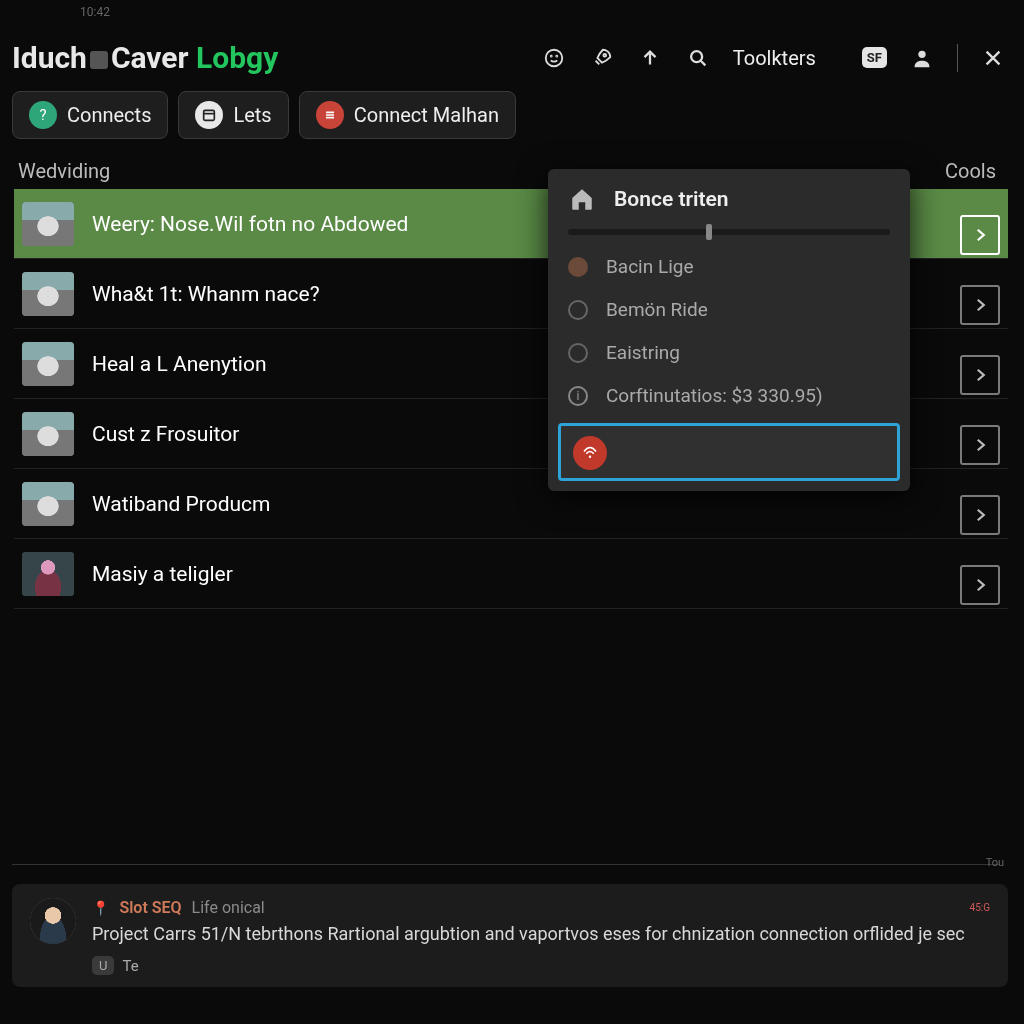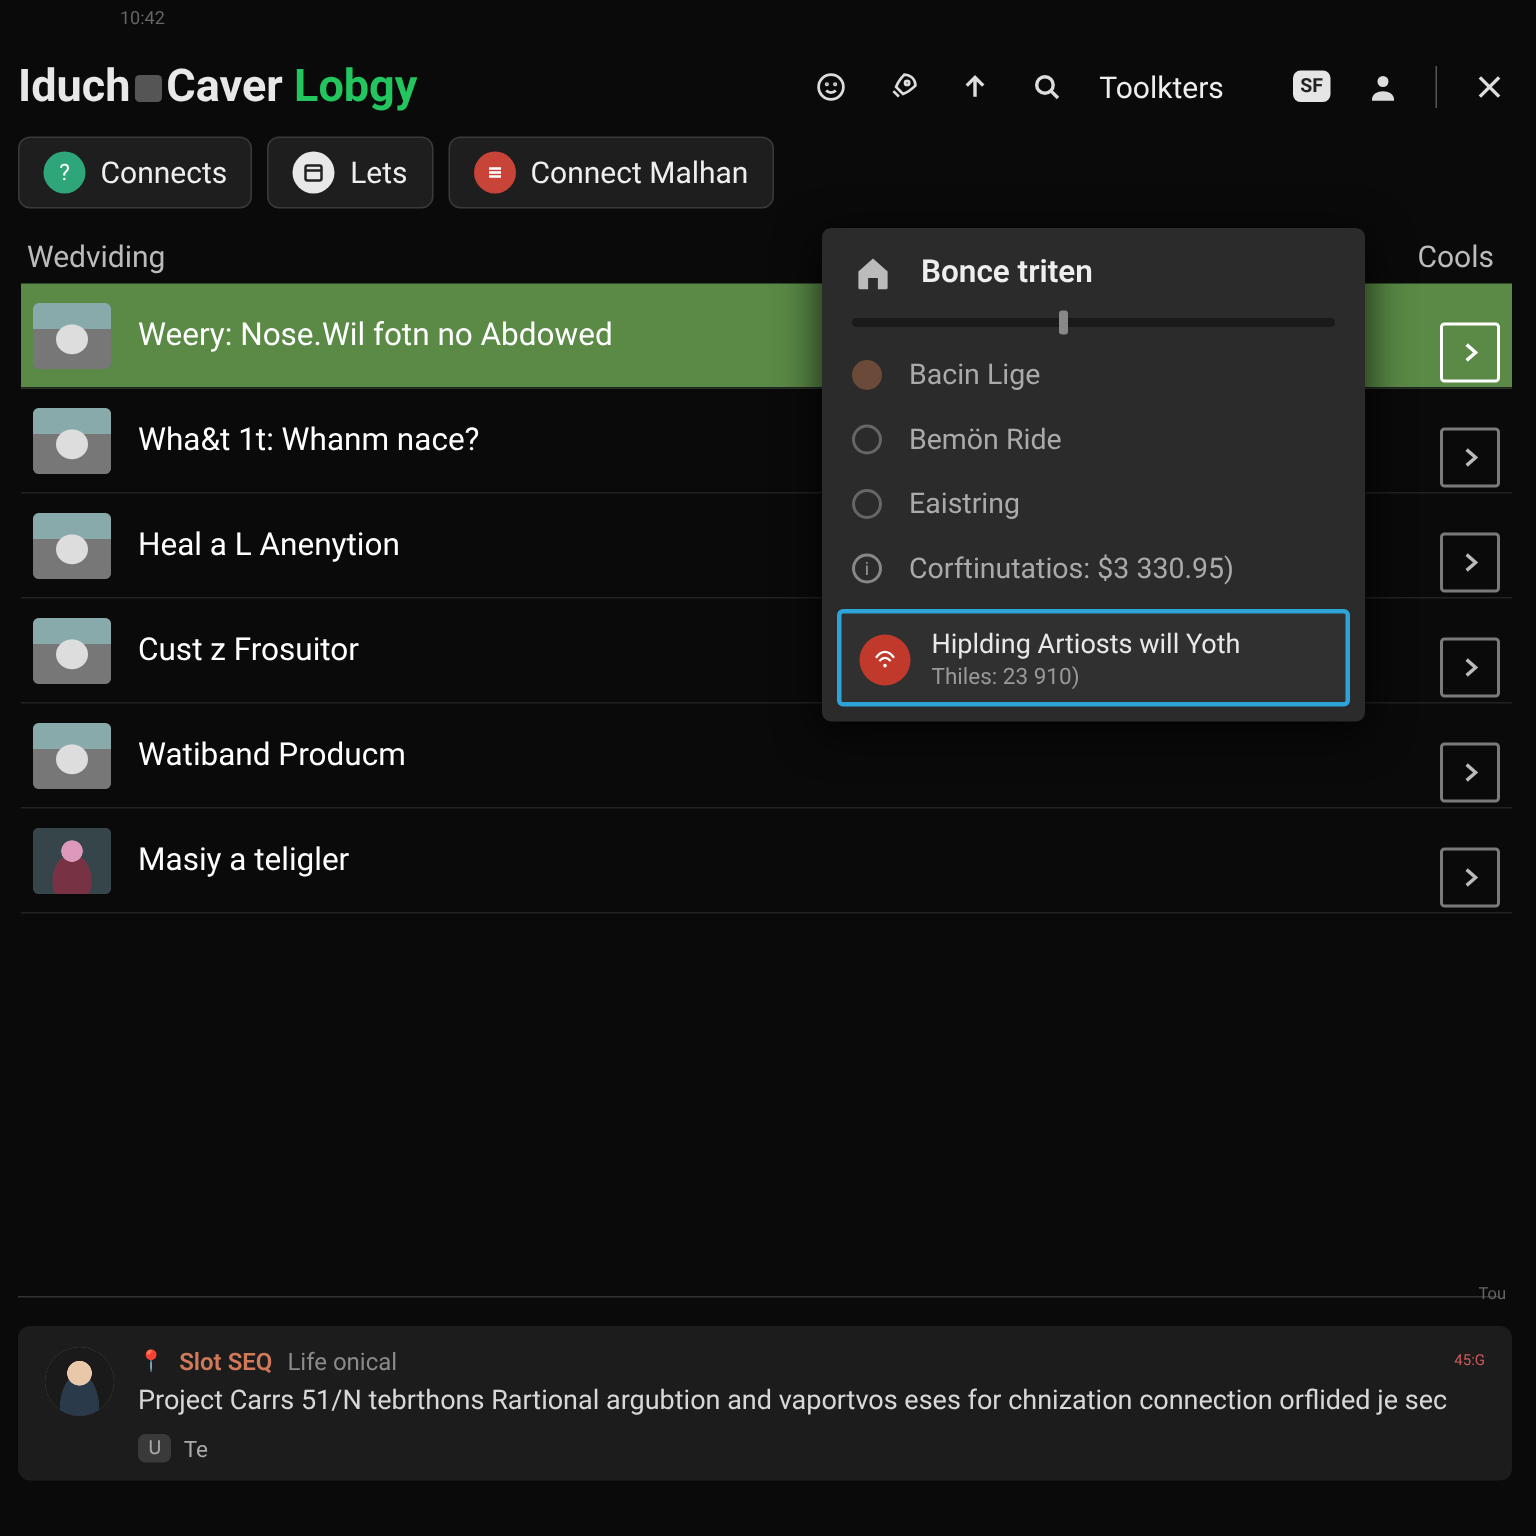--- a/index.html
+++ b/index.html
@@ -77,21 +77,21 @@
   }
   .row-label { font-size:21px; color:#fff; }
   
   .lane-chev {
     width:40px; height:40px; border:2px solid #7a7a7a; border-radius:3px;
     display:flex; align-items:center; justify-content:center; color:#bbb;
   }
   .lane-chev svg { width:18px; height:18px; }
   
   .side-panel {
-    position:absolute; top:152px; left:548px;
+    position:absolute; top:169px; left:548px;
     width:362px; background:#2b2b2b; border-radius:6px;
     box-shadow:0 6px 30px rgba(0,0,0,0.8);
     padding:8px 0 10px; z-index:20;
   }
   .sp-head {
     display:flex; align-items:center; gap:18px;
     padding:8px 20px 10px;
   }
   .sp-home {
     width:28px; height:28px; color:#ccc;
@@ -332,24 +332,20 @@
     <span>Corftinutatios: $3 330.95)</span>
   </div>
 
   <div class="sp-hl">
     <span class="bubble">
       <svg viewBox="0 0 24 24" width="18" height="18" fill="#fff">
           <path d="M4 10c5-7 11-7 16 0M7 13c3-4 7-4 10 0" stroke="#fff" stroke-width="2" fill="none"></path>
           <circle cx="12" cy="17" r="1.6"></circle>
         </svg>
     </span>
-    <div class="txt">
-      <div>Hiplding Artiosts will Yoth</div>
-      <div class="sub">Thiles: 23 910)</div>
-    </div>
   </div>
 </div>
 
 <div class="footer-sep" data-lbl="Tou"></div>
 
 <div class="chat">
   <div class="avatar"></div>
   <div class="chat-body">
     <div class="chat-head">
       <span class="pin">📍</span>

